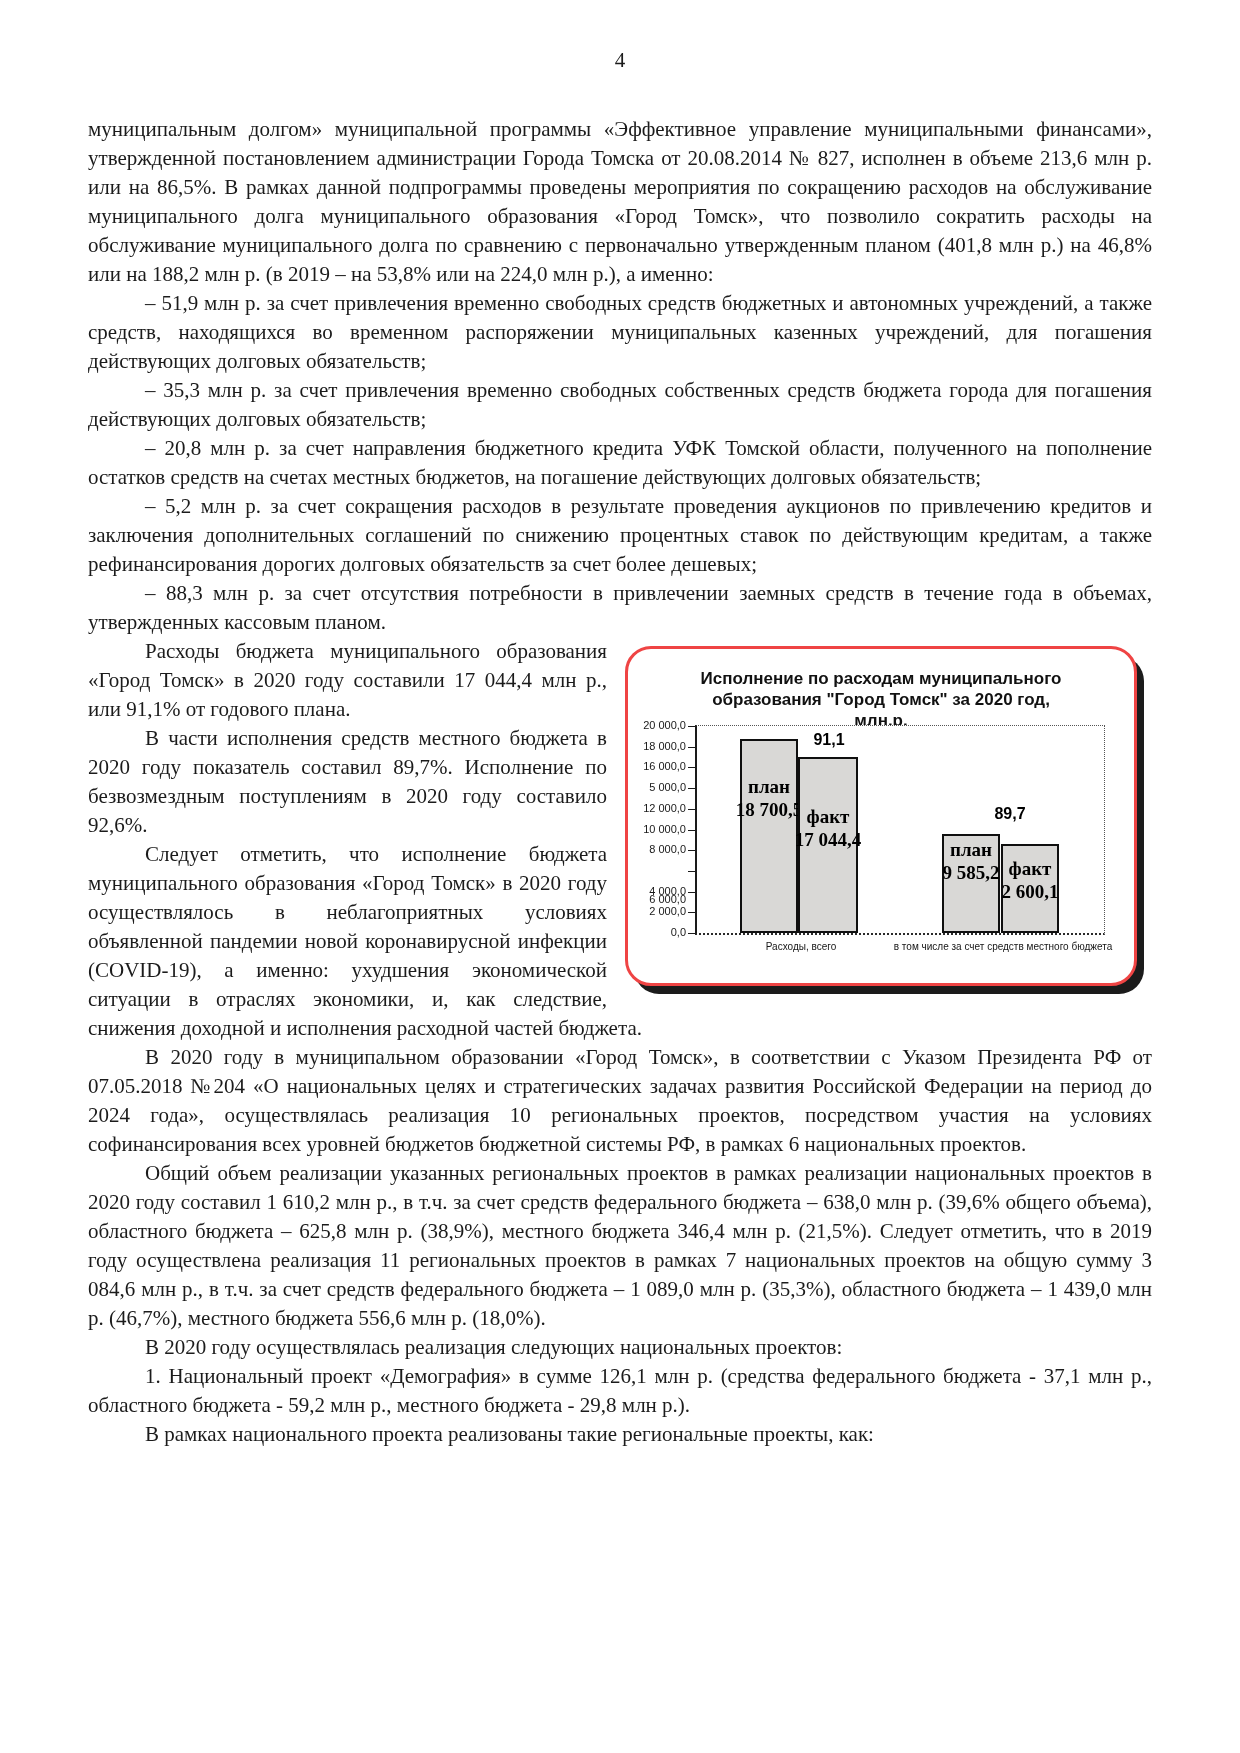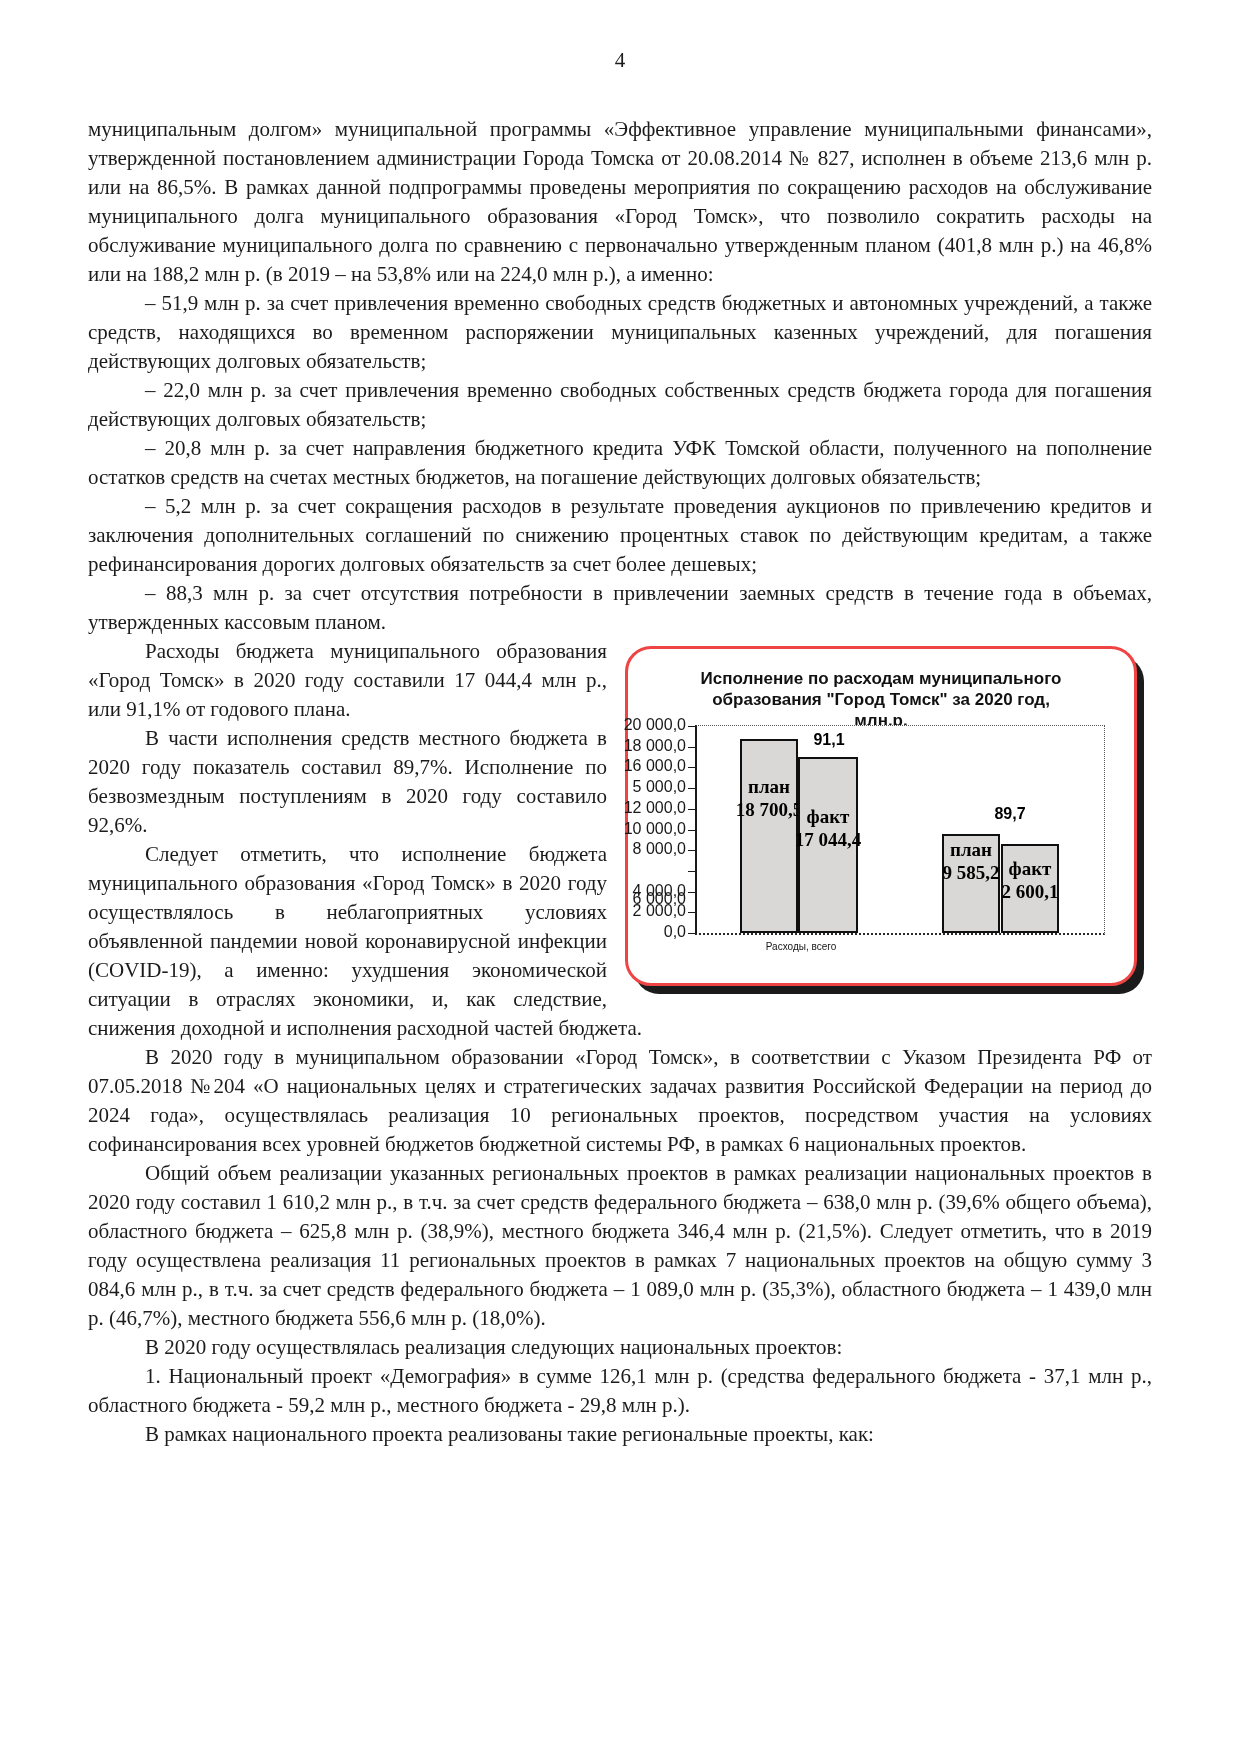--- a/index.html
+++ b/index.html
@@ -58,21 +58,21 @@
     font-weight:bold;
     font-size:17px;
     line-height:21px;
     color:#111;
   }
   .yticks{
     position:absolute; left:0; top:76px; width:67px; height:207px;
   }
   .ytick{
     position:absolute; right:9px; transform:translateY(-50%);
-    font-size:16px; color:#181818; white-space:nowrap;
+    font-size:11px; color:#181818; white-space:nowrap;
   }
   .plot{
     position:absolute; left:67px; top:76px;
     width:407px; height:207px;
     border-left:2px solid #1a1a1a;
     border-bottom:2px dotted #2a2a2a;
     border-top:1.5px dotted #555;
     border-right:1.5px dotted #555;
     background:#fff;
   }
@@ -120,21 +120,21 @@
 </head>
 <body>
 
 <div class="page">
   <div class="content">
 
     <div class="page-num">4</div>
 
     <p class="body-p">муниципальным долгом» муниципальной программы «Эффективное управление муниципальными финансами», утвержденной постановлением администрации Города Томска от 20.08.2014 № 827, исполнен в объеме 213,6 млн р. или на 86,5%. В рамках данной подпрограммы проведены мероприятия по сокращению расходов на обслуживание муниципального долга муниципального образования «Город Томск», что позволило сократить расходы на обслуживание муниципального долга по сравнению с первоначально утвержденным планом (401,8 млн р.) на 46,8% или на 188,2 млн р. (в 2019 – на 53,8% или на 224,0 млн р.), а именно:</p>
     <p class="body-p indent">– 51,9 млн р. за счет привлечения временно свободных средств бюджетных и автономных учреждений, а также средств, находящихся во временном распоряжении муниципальных казенных учреждений, для погашения действующих долговых обязательств;</p>
-    <p class="body-p indent">– 22,0 млн р. за счет привлечения временно свободных собственных средств бюджета города для погашения действующих долговых обязательств;</p>
+    <p class="body-p indent">– 35,3 млн р. за счет привлечения временно свободных собственных средств бюджета города для погашения действующих долговых обязательств;</p>
     <p class="body-p indent">– 20,8 млн р. за счет направления бюджетного кредита УФК Томской области, полученного на пополнение остатков средств на счетах местных бюджетов, на погашение действующих долговых обязательств;</p>
     <p class="body-p indent">– 5,2 млн р. за счет сокращения расходов в результате проведения аукционов по привлечению кредитов и заключения дополнительных соглашений по снижению процентных ставок по действующим кредитам, а также рефинансирования дорогих долговых обязательств за счет более дешевых;</p>
     <p class="body-p indent">– 88,3 млн р. за счет отсутствия потребности в привлечении заемных средств в течение года в объемах, утвержденных кассовым планом.</p>
 
 
     <div class="chart-float">
       <div class="chart-box">
         <div class="chart-title">Исполнение по расходам муниципального образования "Город Томск" за 2020 год, млн.р.</div>
         <div class="yticks">
             <div class="ytick" style="top: 0px;">20 000,0</div>
@@ -176,20 +176,21 @@
             <div class="bar-label">
               <div>факт</div>
               <div>2 600,1</div>
             </div>
           </div>
 
           <div class="pct pct1">91,1</div>
           <div class="pct pct2">89,7</div>
 
           <div class="cat cat1">Расходы, всего</div>
+          <div class="cat cat2">в том числе за счет средств местного бюджета</div>
         <div class="ytickmark" style="top: 0px;"></div>
             <div class="ytickmark" style="top: 20.7px;"></div>
             <div class="ytickmark" style="top: 41.4px;"></div>
             <div class="ytickmark" style="top: 62.1px;"></div>
             <div class="ytickmark" style="top: 82.8px;"></div>
             <div class="ytickmark" style="top: 103.5px;"></div>
             <div class="ytickmark" style="top: 124.2px;"></div>
             <div class="ytickmark" style="top: 144.9px;"></div>
             <div class="ytickmark" style="top: 165.6px;"></div>
             <div class="ytickmark" style="top: 186.3px;"></div>

